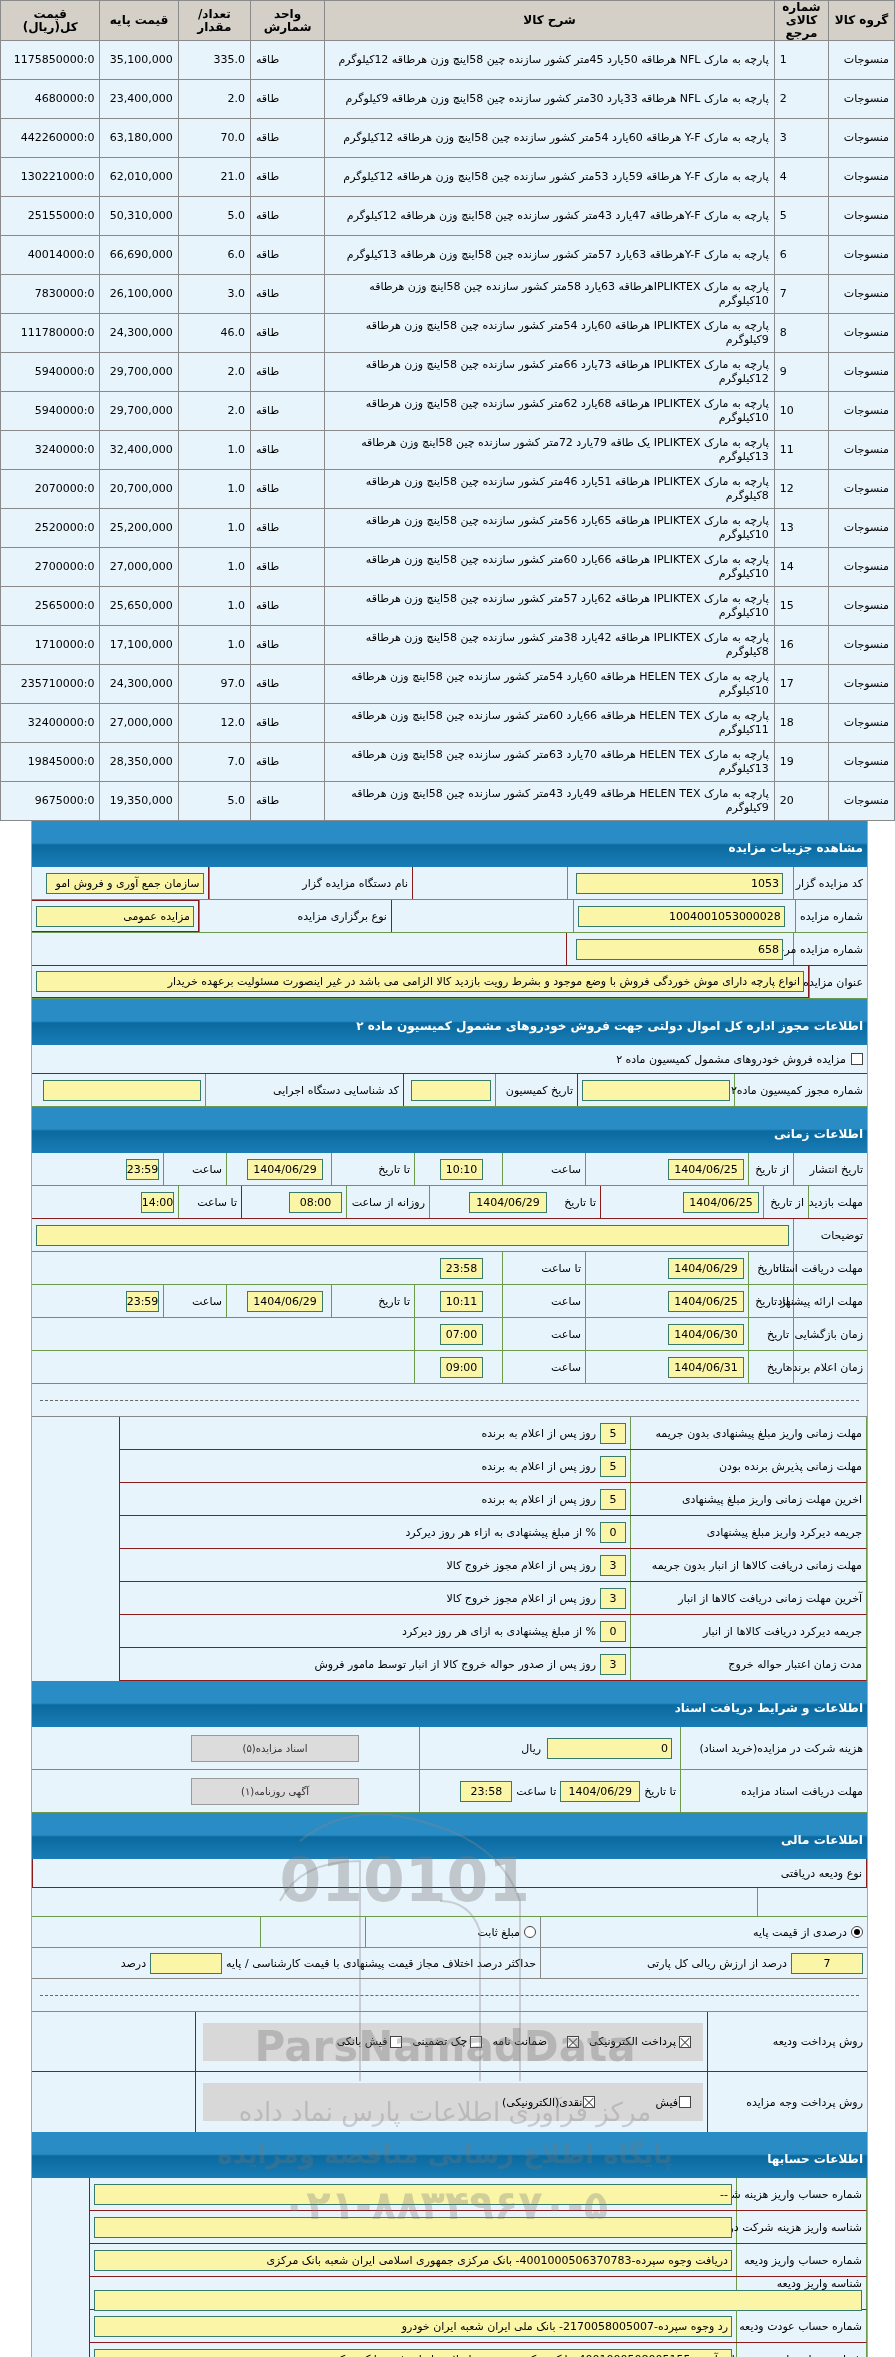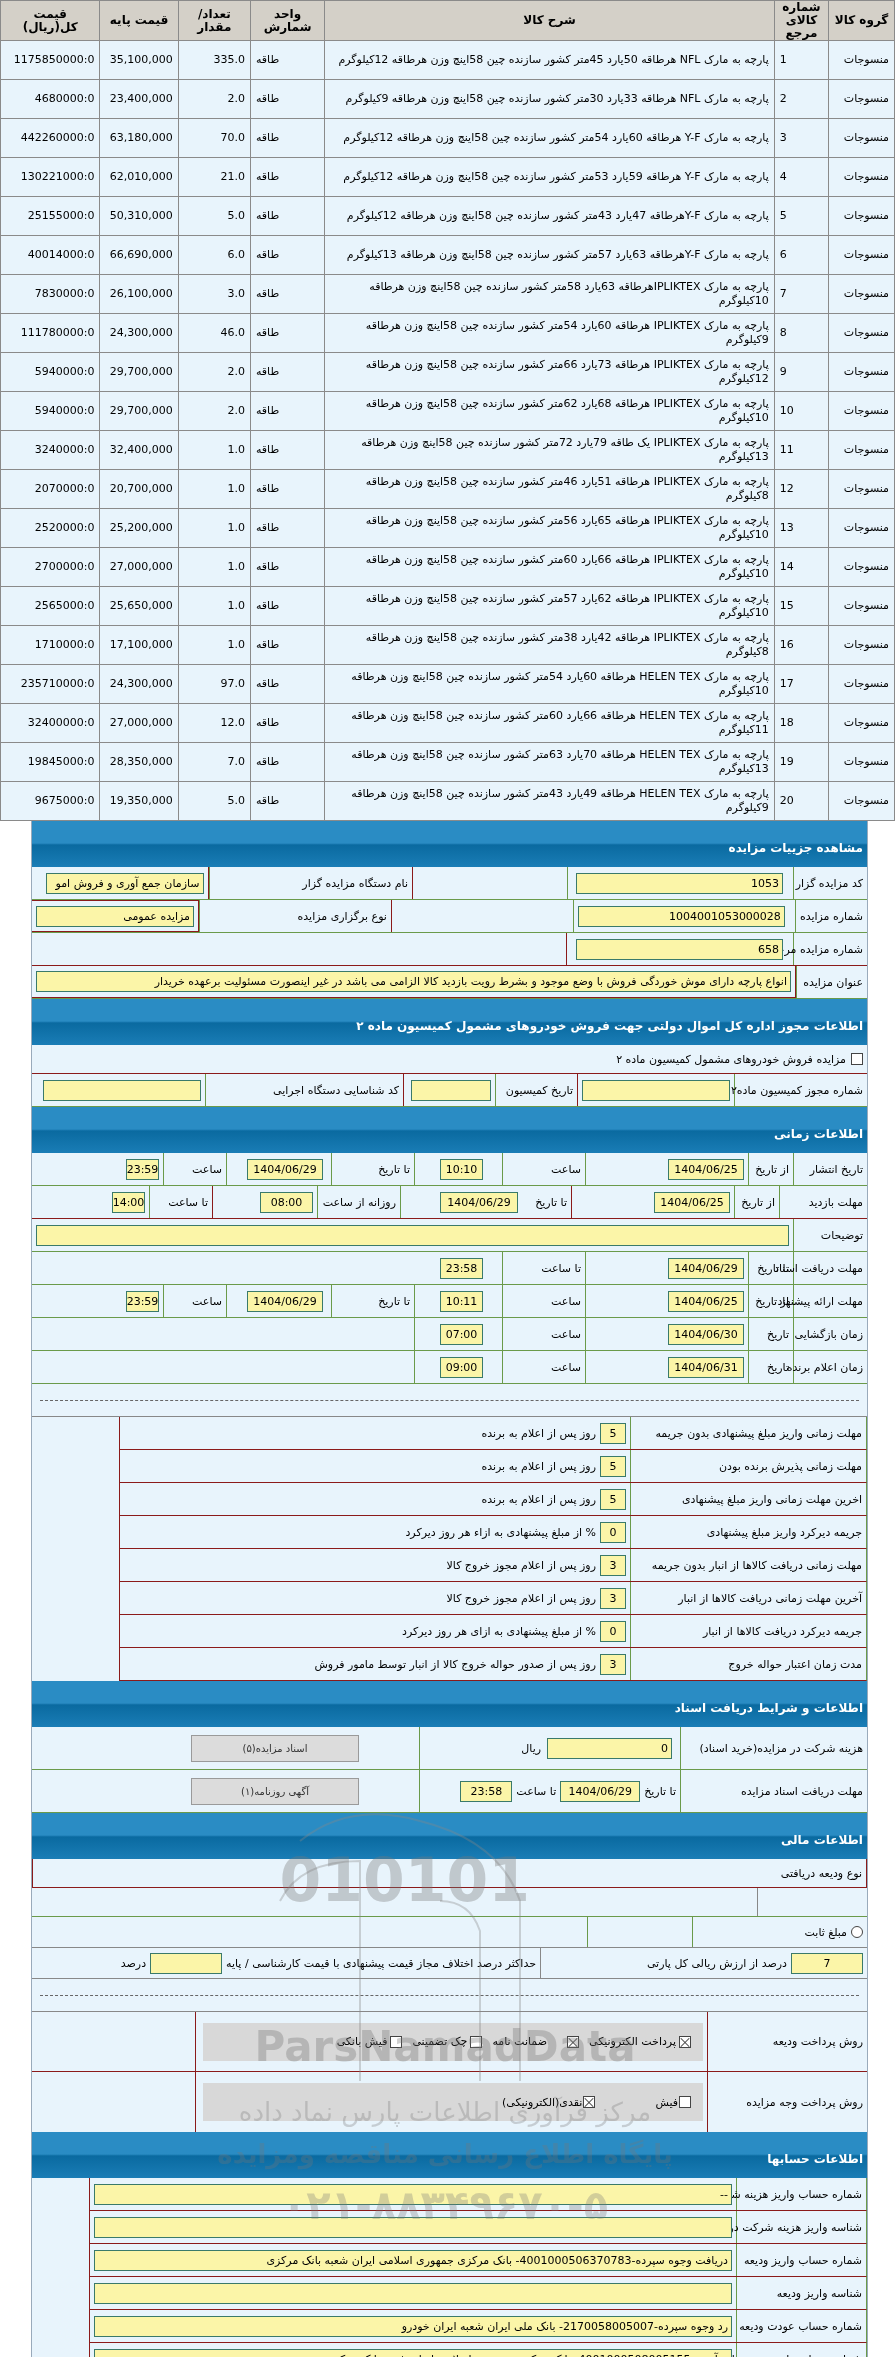--- a/index.html
+++ b/index.html
@@ -288,21 +288,21 @@
       <div class="cell" style="width:74px;">
           <span class="lbl">شماره مزایده مرجع</span>
         </div>
       <div class="cell" style="width:227px; border-left-color:#8b1a1a;">
           <div class="inp ltr" style="width:207px; margin-right:6px;">658</div>
         </div>
       <div class="cell" style="flex:1; border-left:none;"></div>
     </div>
 
     <div class="row" style="height:33px;">
-      <div class="cell" style="width:71px;align-items:center;">
+      <div class="cell" style="width:58px;align-items:center;">
           <span class="lbl">عنوان مزایده</span>
         </div>
       <div class="cell redbox" style="flex:1; border-top:none;">
           <div class="inp" style="width:100%;">انواع پارچه دارای موش خوردگی فروش با وضع موجود و بشرط رویت بازدید کالا الزامی می باشد در غیر اینصورت مسئولیت برعهده خریدار</div>
         </div>
     </div>
 
     <div class="sec-head">اطلاعات مجوز اداره کل اموال دولتی جهت فروش خودروهای مشمول کمیسیون ماده ۲</div>
 
     <div class="row" style="height:29px; border-bottom-color:#8b1a1a;">
@@ -359,21 +359,21 @@
         </div>
       <div class="cell" style="width:63px;">
           <span class="lbl">ساعت</span>
         </div>
       <div class="cell" style="flex:1; border-left:none;">
           <div class="inp center" style="width:33px;">23:59</div>
         </div>
     </div>
 
     <div class="row" style="height:33px; border-bottom-color:#8b1a1a;">
-      <div class="cell" style="width:88px;">
+      <div class="cell" style="width:59px;">
           <span class="lbl">مهلت بازدید</span>
         </div>
       <div class="cell" style="width:45px;">
           <span class="lbl">از تاریخ</span>
         </div>
       <div class="cell" style="width:163px; border-left-color:#8b1a1a;">
           <div class="inp center" style="width:76px;">1404/06/25</div>
         </div>
       <div class="cell" style="width:49px; border-left:none;">
           <span class="lbl">تا تاریخ</span>
@@ -607,20 +607,24 @@
       <div class="cell" style="flex:1; border-left:none;">
           <span class="lbl">نوع ودیعه دریافتی</span>
         </div>
     </div>
     <div class="row" style="height:27px; border-bottom-color:#6a9a4a;">
       <div class="cell" style="width:110px; border-left:1px solid #888;"></div>
       <div class="cell" style="flex:1; border-left:none;"></div>
     </div>
 
     <div class="row" style="height:31px; border-bottom-color:#888;">
+      <div class="cell" style="width:327px; gap:4px; border-left-color:#888;">
+        <span class="radio on"></span>
+        <span class="lbl">درصدی از قیمت پایه</span>
+      </div>
       <div class="cell" style="width:175px; gap:4px;">
         <span class="radio"></span>
         <span class="lbl">مبلغ ثابت</span>
       </div>
       <div class="cell" style="width:105px;"></div>
       <div class="cell" style="flex:1; border-left:none;"></div>
     </div>
 
     <div class="row" style="height:31px; border-bottom-color:#888;">
       <div class="cell" style="width:327px; gap:4px; border-left-color:#888;">
@@ -705,21 +709,21 @@
           </div>
         </div>
         <div class="row" style="height: 33px; border-left: 1px solid rgb(139, 26, 26); border-right: 1px solid rgb(106, 154, 74); border-bottom-color: rgb(139, 26, 26);">
     <div class="cell" style="width:130px;border-left-color:#6a9a4a;">
             <span class="lbl">شماره حساب واریز ودیعه</span>
           </div>
     <div class="cell" style="flex:1;border-left:none;">
             <div class="inp" style="width:100%;">دریافت وجوه سپرده-4001000506370783- بانک مرکزی جمهوری اسلامی ایران شعبه بانک مرکزی</div>
           </div>
         </div>
-        <div class="row" style="height: 33px; border-left: 1px solid rgb(139, 26, 26); border-right: 1px solid rgb(106, 154, 74); border-bottom-color: rgb(139, 26, 26);">
+        <div class="row" style="height: 33px; border-left: 1px solid rgb(139, 26, 26); border-right: 1px solid rgb(106, 154, 74); border-bottom-color: rgb(139, 26, 26); flex-direction: column;">
     <div class="cell" style="width:130px;border-left-color:#6a9a4a;">
             <span class="lbl">شناسه واریز ودیعه</span>
           </div>
     <div class="cell" style="flex:1;border-left:none;">
             <div class="inp" style="width:100%;"></div>
           </div>
         </div>
         <div class="row" style="height: 33px; border-left: 1px solid rgb(139, 26, 26); border-right: 1px solid rgb(106, 154, 74); border-bottom-color: rgb(139, 26, 26);">
     <div class="cell" style="width:130px;border-left-color:#6a9a4a;">
             <span class="lbl">شماره حساب عودت ودیعه</span>

